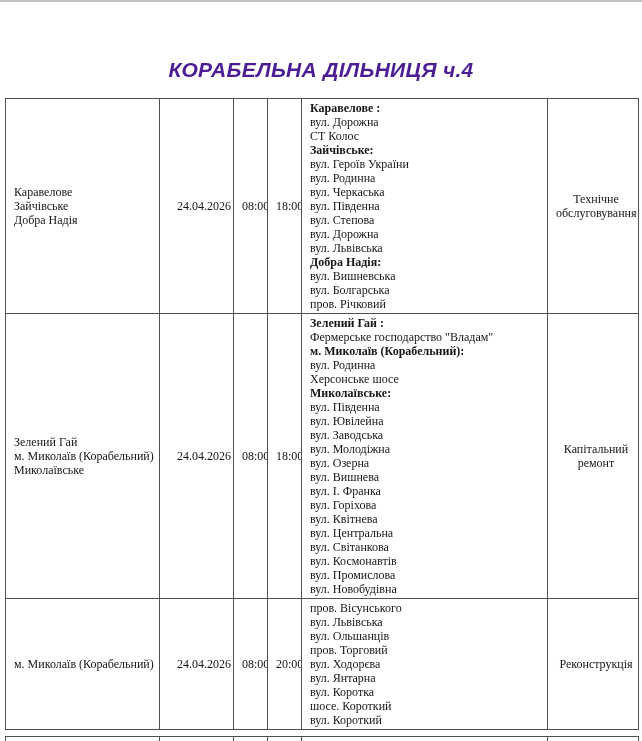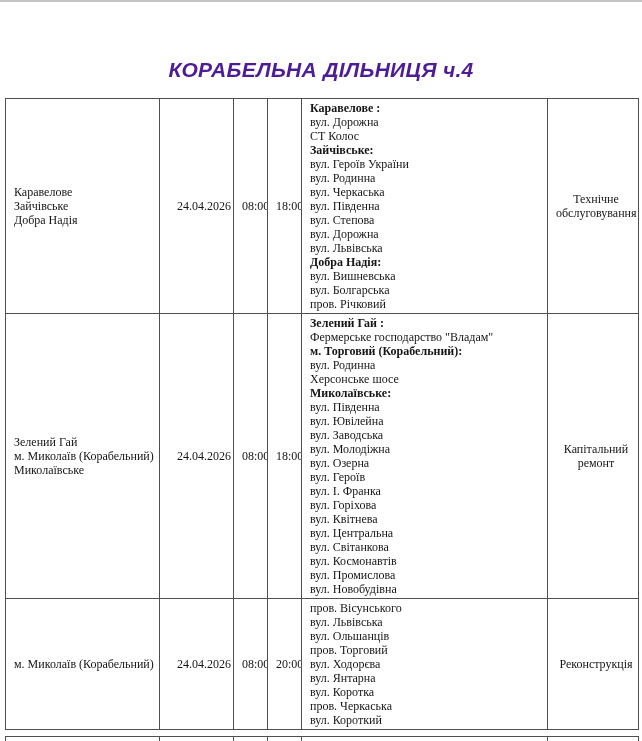--- a/index.html
+++ b/index.html
@@ -106,30 +106,30 @@
             <div class="line">Миколаївське</div>
           </div>
       </td>
       <td class="c-date">24.04.2026</td>
       <td class="c-time">08:00</td>
       <td class="c-time">18:00</td>
       <td class="c-streets">
         <div>
             <div class="line bold">Зелений Гай :</div>
             <div class="line">Фермерське господарство "Владам"</div>
-            <div class="line bold">м. Торговий (Корабельний):</div>
+            <div class="line bold">м. Миколаїв (Корабельний):</div>
             <div class="line">вул. Родинна</div>
             <div class="line">Херсонське шосе</div>
             <div class="line bold">Миколаївське:</div>
             <div class="line">вул. Південна</div>
             <div class="line">вул. Ювілейна</div>
             <div class="line">вул. Заводська</div>
             <div class="line">вул. Молодіжна</div>
             <div class="line">вул. Озерна</div>
-            <div class="line">вул. Героїв</div>
+            <div class="line">вул. Вишнева</div>
             <div class="line">вул. І. Франка</div>
             <div class="line">вул. Горіхова</div>
             <div class="line">вул. Квітнева</div>
             <div class="line">вул. Центральна</div>
             <div class="line">вул. Світанкова</div>
             <div class="line">вул. Космонавтів</div>
             <div class="line">вул. Промислова</div>
             <div class="line">вул. Новобудівна</div>
           </div>
       </td>
@@ -146,21 +146,21 @@
       <td class="c-time">20:00</td>
       <td class="c-streets">
         <div>
             <div class="line">пров. Вісунського</div>
             <div class="line">вул. Львівська</div>
             <div class="line">вул. Ольшанців</div>
             <div class="line">пров. Торговий</div>
             <div class="line">вул. Ходорєва</div>
             <div class="line">вул. Янтарна</div>
             <div class="line">вул. Коротка</div>
-            <div class="line">пров. Черкаська</div>
+            <div class="line">шосе. Короткий</div>
             <div class="line">вул. Короткий</div>
           </div>
       </td>
       <td class="c-work">Реконструкція</td>
     </tr>
   </tbody>
 </table>
 
 <table class="stub">
   <colgroup>

